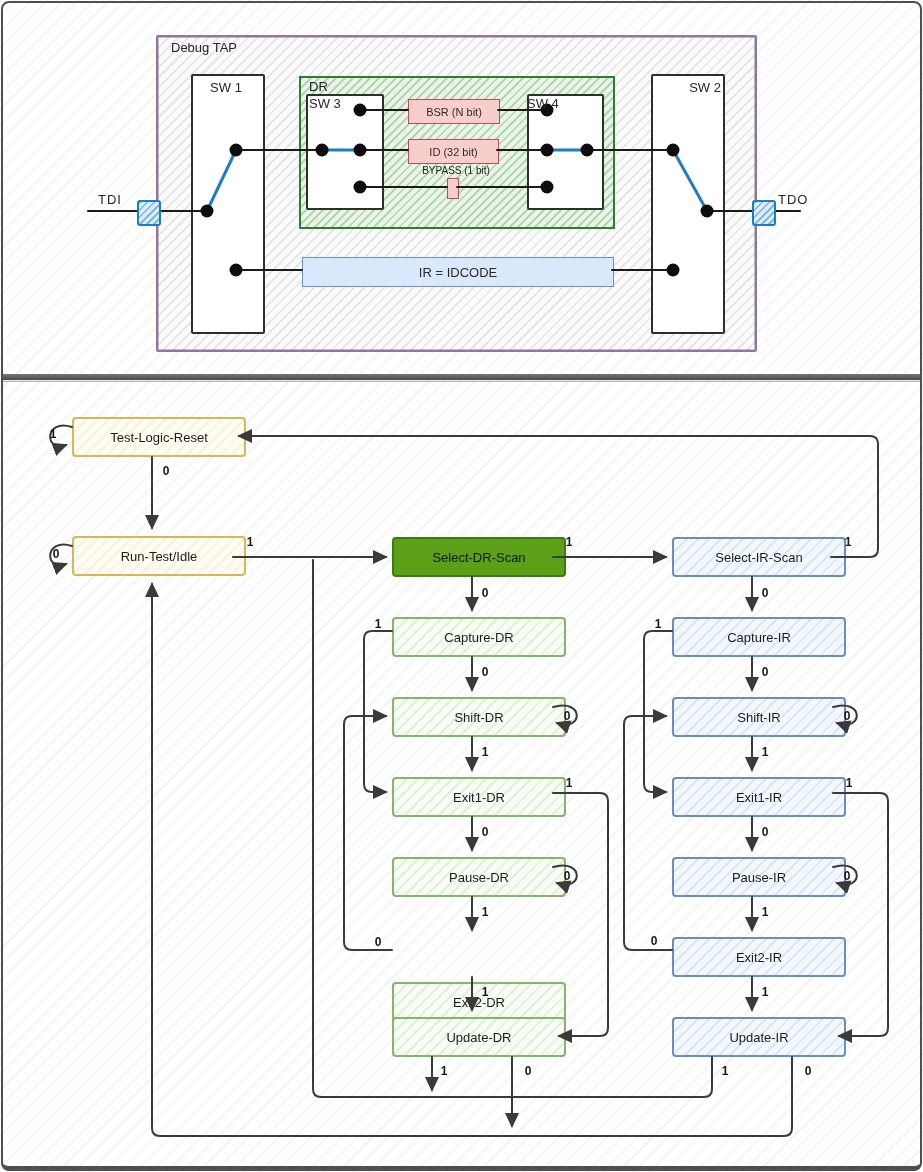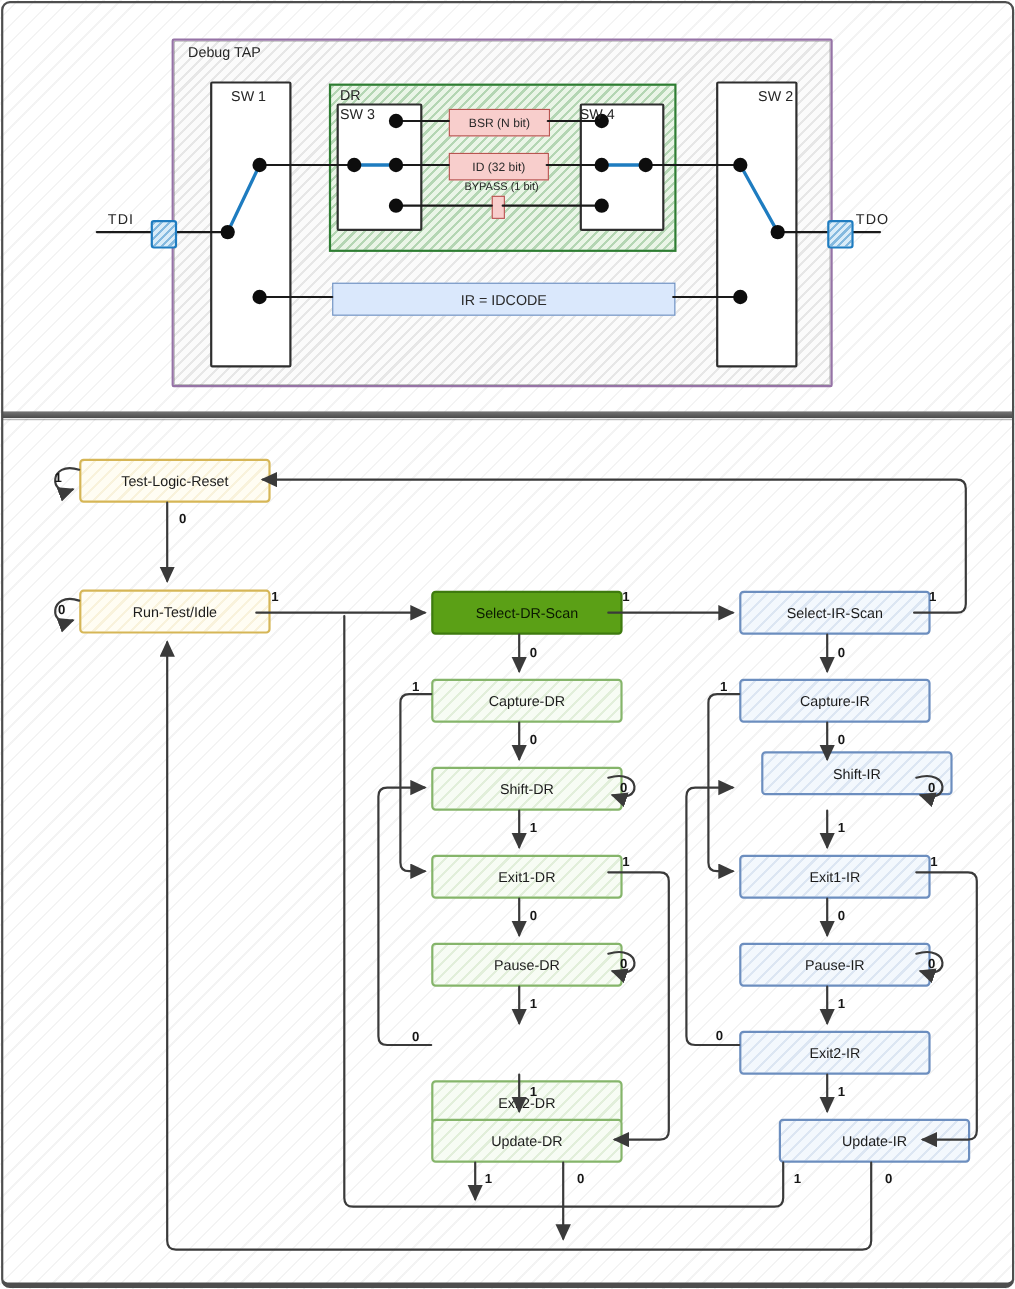--- a/index.html
+++ b/index.html
@@ -167,25 +167,25 @@
       <div class="state st-yellow" style="left: 72px; top: 536px;">Run-Test/Idle</div>
       <div class="state st-green-solid" style="left: 392px; top: 537px;">Select-DR-Scan</div>
       <div class="state st-blue" style="left: 672px; top: 537px;">Select-IR-Scan</div>
       <div class="state st-green" style="left: 392px; top: 617px;">Capture-DR</div>
       <div class="state st-green" style="left: 392px; top: 697px;">Shift-DR</div>
       <div class="state st-green" style="left: 392px; top: 777px;">Exit1-DR</div>
       <div class="state st-green" style="left: 392px; top: 857px;">Pause-DR</div>
       <div class="state st-green" style="left: 392px; top: 982px;">Exit2-DR</div>
       <div class="state st-green" style="left: 392px; top: 1017px;">Update-DR</div>
       <div class="state st-blue" style="left: 672px; top: 617px;">Capture-IR</div>
-      <div class="state st-blue" style="left: 672px; top: 683px; margin-left: 20px;">Shift-IR</div>
+      <div class="state st-blue" style="left: 672px; top: 697px;">Shift-IR</div>
       <div class="state st-blue" style="left: 672px; top: 777px;">Exit1-IR</div>
       <div class="state st-blue" style="left: 672px; top: 857px;">Pause-IR</div>
       <div class="state st-blue" style="left: 672px; top: 937px;">Exit2-IR</div>
-      <div class="state st-blue" style="left: 708px; top: 1017px; text-align: right;">Update-IR</div>
+      <div class="state st-blue" style="left: 672px; top: 1017px; text-align: right;">Update-IR</div>
       <span class="edge-label" style="left: 53px; top: 434px;">1</span>
       <span class="edge-label" style="left: 166px; top: 471px;">0</span>
       <span class="edge-label" style="left: 56px; top: 554px;">0</span>
       <span class="edge-label" style="left: 250px; top: 542px;">1</span>
       <span class="edge-label" style="left: 569px; top: 542px;">1</span>
       <span class="edge-label" style="left: 485px; top: 593px;">0</span>
       <span class="edge-label" style="left: 848px; top: 542px;">1</span>
       <span class="edge-label" style="left: 765px; top: 593px;">0</span>
       <span class="edge-label" style="left: 378px; top: 624px;">1</span>
       <span class="edge-label" style="left: 485px; top: 672px;">0</span>

